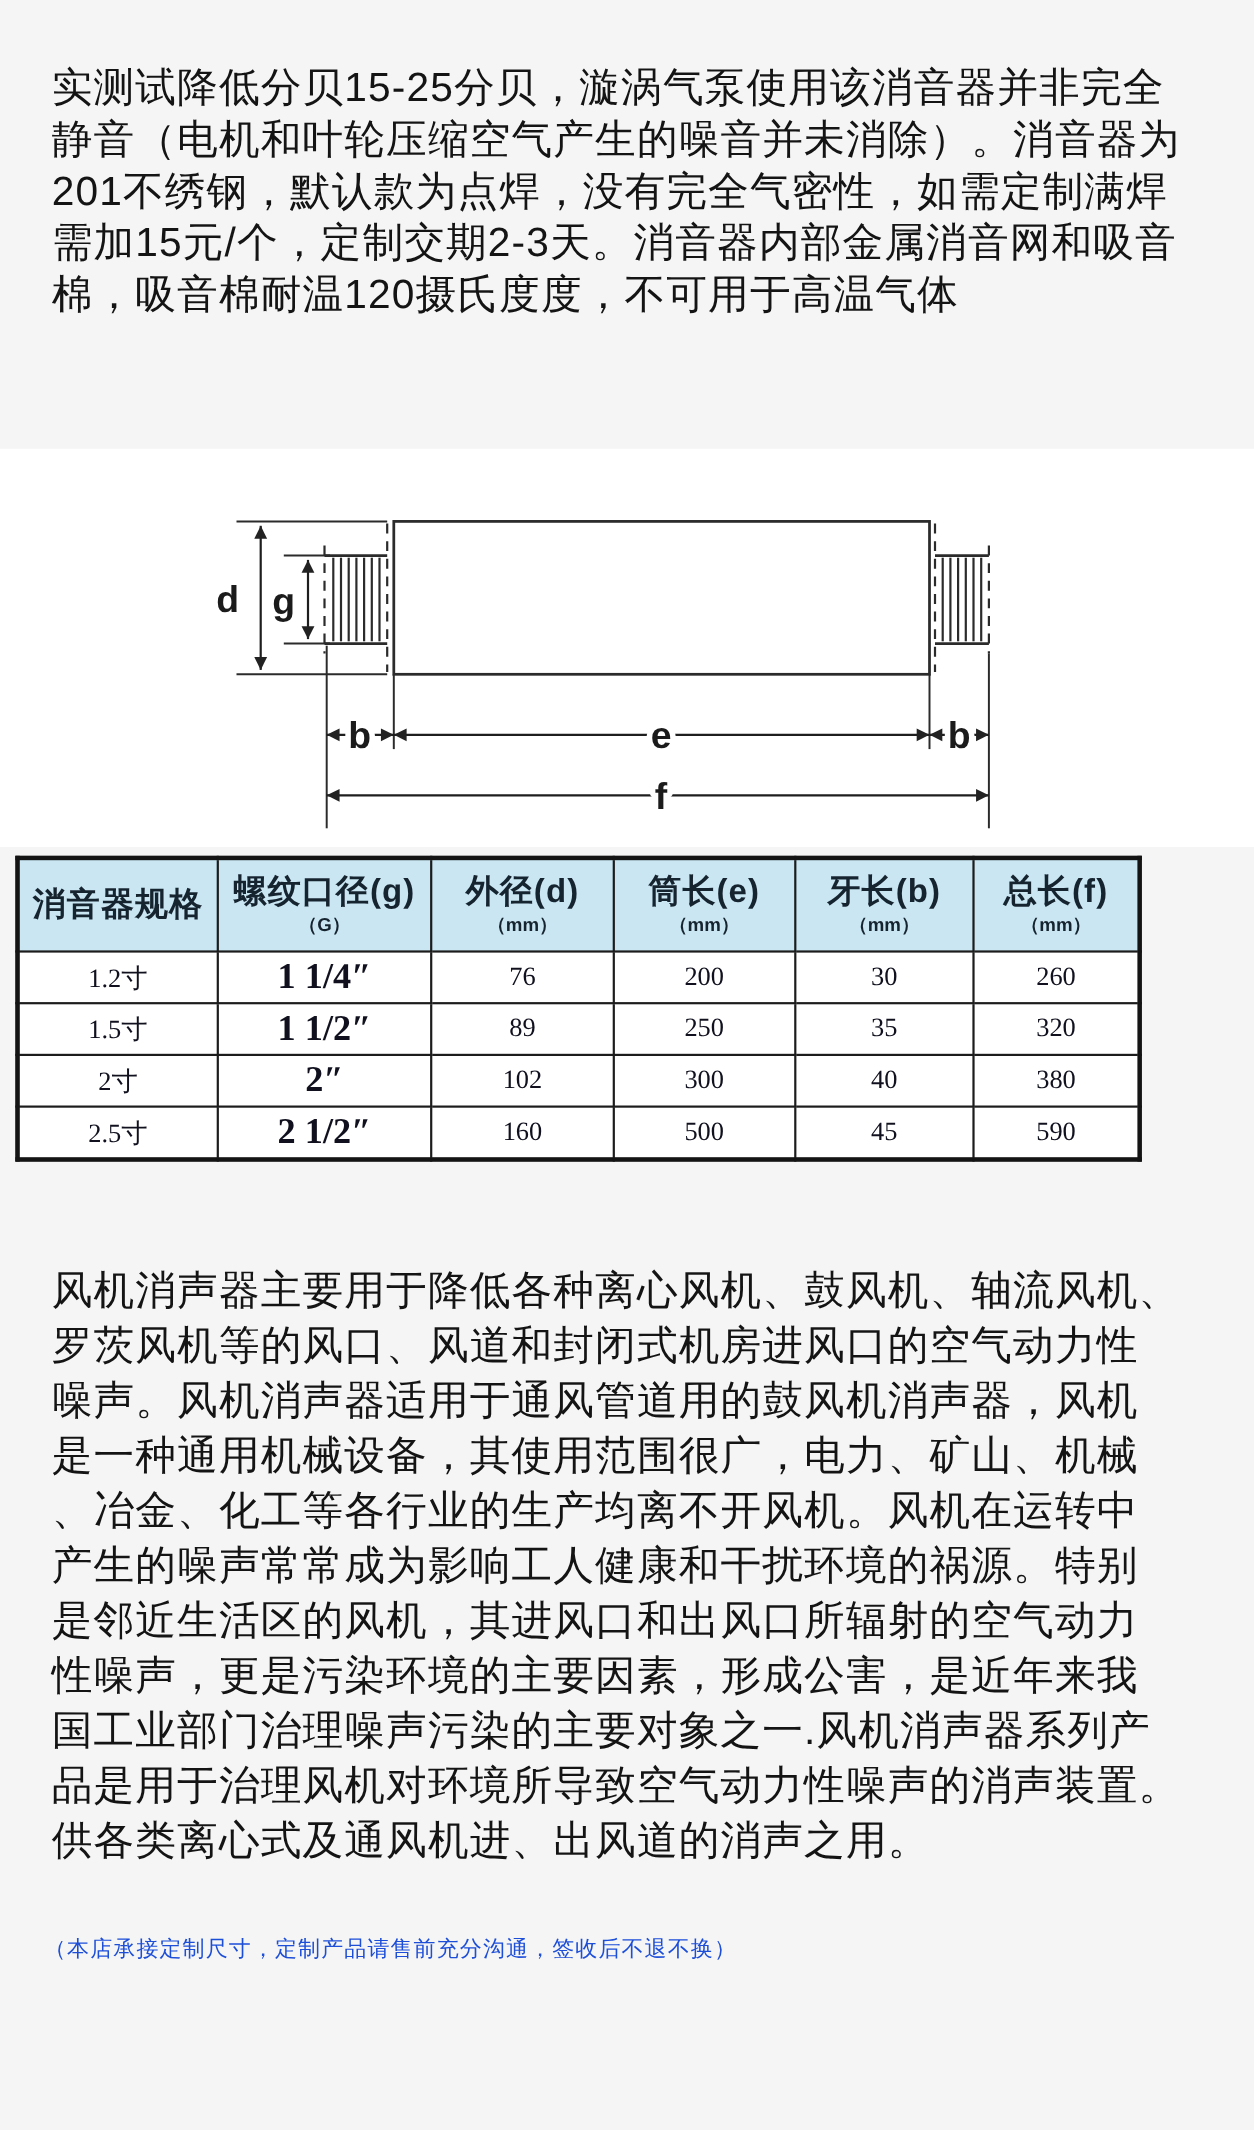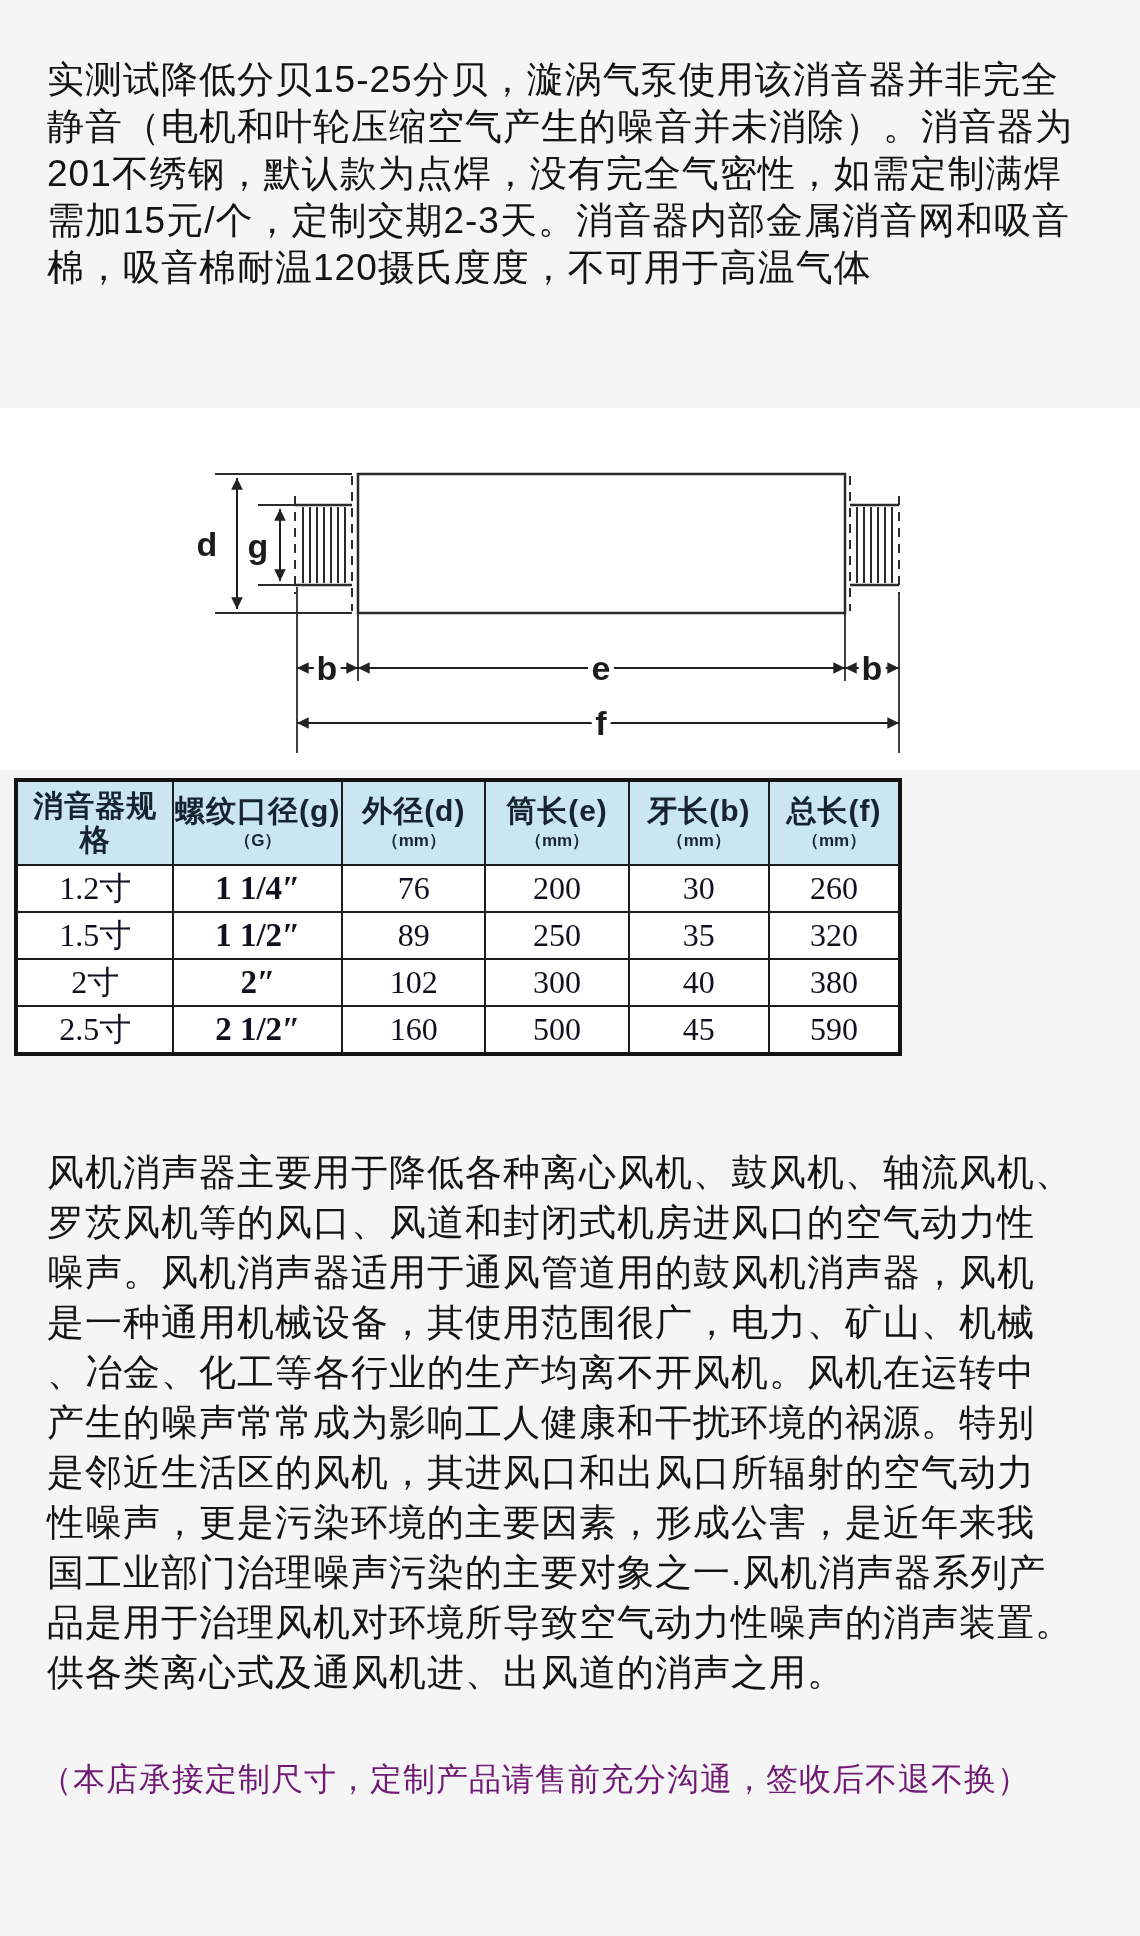--- a/index.html
+++ b/index.html
@@ -38,21 +38,21 @@
     fill:#1b1b1b;
     text-anchor:middle;
     paint-order:stroke;
     stroke:#ffffff;
     stroke-width:10px;
     stroke-linejoin:round;
   }
   
   #spec-table{
     margin:8px 16px 0 14px;
-    width:888px;
+    width:1024px;
     border-collapse:collapse;
     table-layout:fixed;
     background:#404040;
   }
   #spec-table th,#spec-table td{
     border:2px solid #1c1c1c;
     text-align:center;
     vertical-align:middle;
     padding:0;
   }
@@ -73,40 +73,40 @@
     font-size:17px;
     font-weight:bold;
     line-height:22px;
     margin-top:2px;
   }
   .th-unit:empty{display:none;}
   #spec-table tbody td{
     height:45px;
     background:#ffffff;
     font-family:"Liberation Serif","DejaVu Serif",serif;
-    font-size:32px;
+    font-size:24px;
     color:#10101e;
   }
   #spec-table tbody td.thread{font-size:33px;font-weight:600;}
   col.c1{width:17.8%;} col.c2{width:19.1%;}
   col.c3{width:16.2%;} col.c4{width:16.2%;}
   col.c5{width:15.9%;} col.c6{width:14.8%;}
   
   #description{
     margin-top:92px;
     padding:0 56px 0 47px;
     width:1050px;
     line-height:50px;
   }
   #custom-note{
     margin:60px 0 0 40px;
-    font-size:32px;
+    font-size:20px;
     letter-spacing:1px;
     font-weight:500;
-    color:#701a75;
+    color:#1d4ed8;
   }
 </style>
 </head>
 <body>
 
 <p id="intro" class="para">实测试降低分贝15-25分贝，漩涡气泵使用该消音器并非完全
 静音（电机和叶轮压缩空气产生的噪音并未消除）。消音器为
 201不绣钢，默认款为点焊，没有完全气密性，如需定制满焊
 需加15元/个，定制交期2-3天。消音器内部金属消音网和吸音
 棉，吸音棉耐温120摄氏度度，不可用于高温气体</p>

